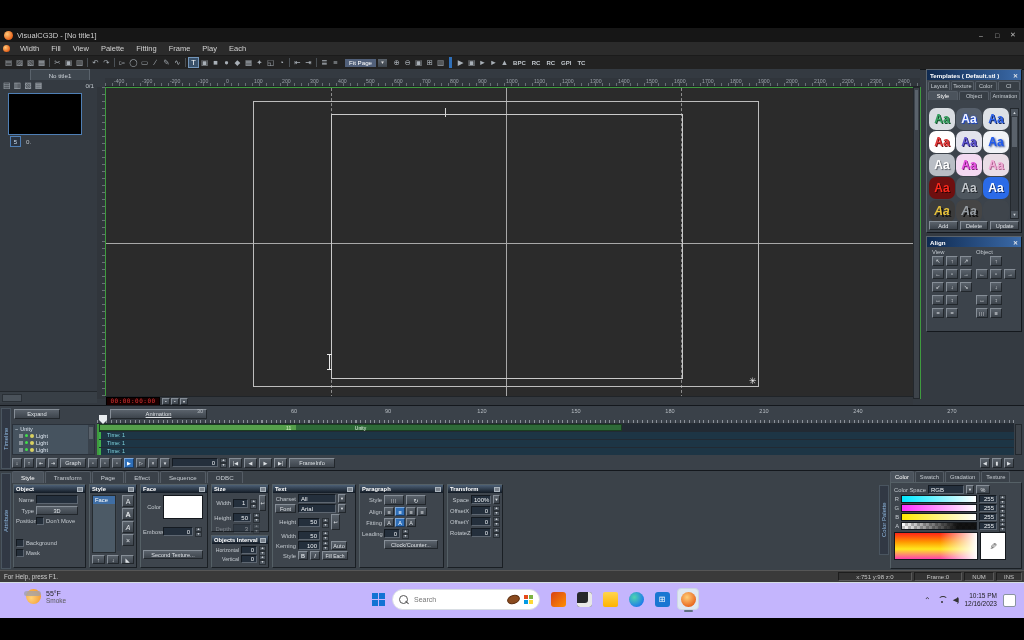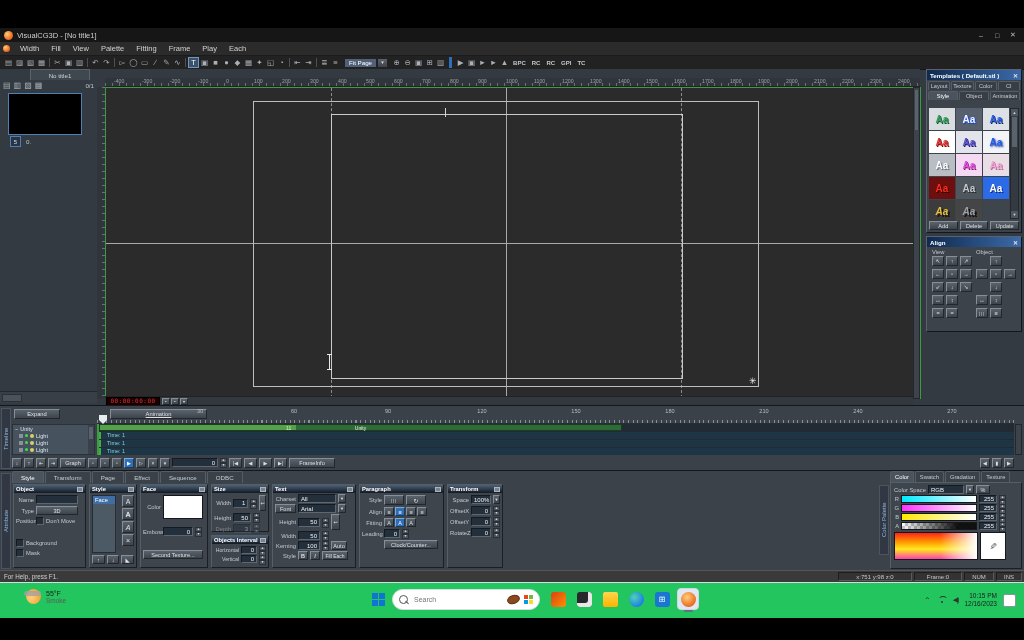--- a/index.html
+++ b/index.html
@@ -83,21 +83,21 @@
   .pnlt{height:10px;background:linear-gradient(90deg,#0f2a50,#3b6aa8);color:#fff;font-size:6.2px;font-weight:bold;
     display:flex;align-items:center;justify-content:space-between;padding:0 3px;}
   .pnlt .x{font-size:6px;color:#dfe3e8;}
   .ptabs{display:flex;padding:1px 1px 0;gap:1px;}
   .ptb{flex:1;height:8px;background:#373e45;border:1px solid #555d66;border-bottom:none;color:#c6ccd2;
     font-size:5.6px;display:flex;align-items:center;justify-content:center;border-radius:2px 2px 0 0;}
   .ptb.active{background:#4b535c;color:#fff;}
   #tpanel{top:41px;left:926px;width:96px;height:164px;}
   #tgridwrap{position:absolute;top:38px;left:2px;right:2px;bottom:13px;display:flex;}
   #tgrid{display:grid;grid-template-columns:repeat(3,26px);grid-auto-rows:22px;gap:1px;align-content:start;}
-  .titem{display:flex;align-items:center;justify-content:center;font-size:10px;font-weight:bold;overflow:hidden;}
+  .titem{display:flex;align-items:center;justify-content:center;font-size:12px;font-weight:bold;overflow:hidden;border-radius:7px;}
   #tscroll{width:7px;margin-left:1px;background:#343a41;border:1px solid #23282d;position:relative;}
   #tscroll .a{position:absolute;left:0;right:0;height:7px;background:#4d555e;color:#cfd4d9;font-size:4px;
     display:flex;align-items:center;justify-content:center;}
   #tscroll .a.dn{bottom:0;}
   #tscroll .th{position:absolute;left:1px;right:1px;top:8px;height:30px;background:#5a626b;}
   #tbtns{position:absolute;bottom:2px;left:2px;right:2px;height:9px;display:flex;gap:2px;}
   #tbtns .b{flex:1;font-size:5.6px;height:9px;}
   #apanel{top:208px;left:926px;width:96px;height:96px;}
   .acolh{color:#c3c9cf;font-size:5.8px;margin:2px 0 1px;}
   #abody{display:flex;padding:0 5px;justify-content:space-between;}
@@ -163,21 +163,21 @@
   #pickwhite{width:26px;height:28px;background:#fff;border:1px solid #14181d;box-sizing:border-box;
     display:flex;align-items:center;justify-content:center;color:#555;font-size:9px;}
   
   #statusbar{position:absolute;top:542px;left:0;width:1024px;height:12px;background:#3a3a3a;border-top:1px solid #565656;
     display:flex;align-items:center;box-sizing:border-box;}
   #stathelp{color:#cfcfcf;font-size:6.3px;padding-left:4px;}
   #statsegs{margin-left:auto;display:flex;gap:2px;padding-right:2px;}
   .sseg{height:9px;background:#333;border:1px solid;border-color:#1d1d1d #5a5a5a #5a5a5a #1d1d1d;
     color:#c8c8c8;font-size:6px;display:flex;align-items:center;justify-content:center;padding:0 3px;box-sizing:border-box;}
   
-  #taskbar{position:absolute;top:582px;left:0;width:1024px;height:35px;background:#22c55e;border-top:1px solid #d4dce4;}
+  #taskbar{position:absolute;top:582px;left:0;width:1024px;height:35px;background:#c4b5fd;border-top:1px solid #d4dce4;}
   #weather{position:absolute;left:26px;top:6px;display:flex;align-items:center;gap:5px;}
   #wicon{width:15px;height:15px;border-radius:50%;background:radial-gradient(circle at 35% 60%,#ffd27a,#f5a33b 70%);position:relative;}
   #wicon:after{content:"";position:absolute;left:-2px;top:2px;width:17px;height:5px;border-radius:4px;
     background:rgba(160,160,170,.75);}
   #wtemp{font-size:7px;color:#1c1c1c;}
   #wcond{font-size:6.5px;color:#5a5a5a;}
   #tbcenter{position:absolute;left:372px;top:5px;display:flex;align-items:center;gap:7px;}
   #startbtn{width:13px;height:13px;display:grid;grid-template-columns:6px 6px;grid-auto-rows:6px;gap:1px;}
   #startbtn i{background:#1173d4;}
   #searchpill{width:148px;height:21px;background:#fff;border:1px solid #d9dee4;border-radius:11px;

